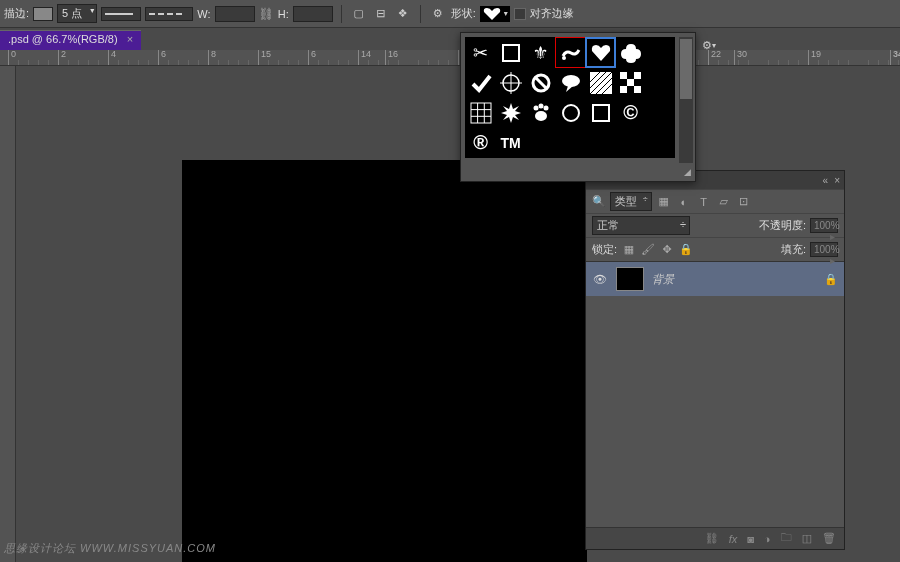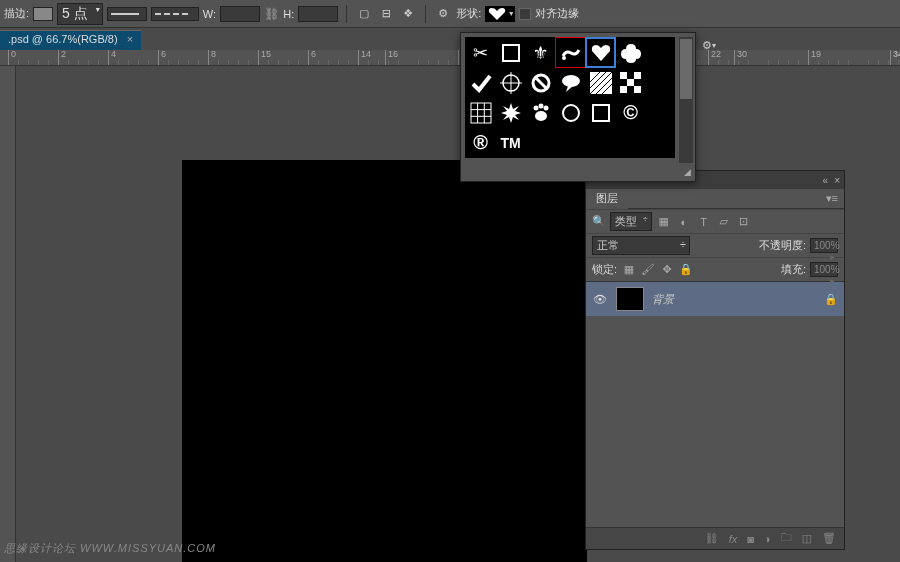--- a/index.html
+++ b/index.html
@@ -1,30 +1,30 @@
 <!DOCTYPE html>
 <html><head>
 <meta charset="utf-8">
 <style>
 *{margin:0;padding:0;box-sizing:border-box;font-family:"Microsoft YaHei",Arial,sans-serif;-webkit-user-select:none}
 body{width:900px;height:562px;background:#4a4a4a;overflow:hidden;position:relative;color:#ccc;font-size:11px}
 .toolbar{height:28px;background:#535353;display:flex;align-items:center;padding:0 4px;gap:4px;border-bottom:1px solid #333}
 .toolbar-label{color:#ddd;font-size:11px}
 .swatch{width:20px;height:14px;background:#888;border:1px solid #222}
-.dropdown{background:#3a3a3a;border:1px solid #222;color:#ddd;padding:1px 14px 1px 4px;font-size:14px;position:relative}
+.dropdown{background:#3a3a3a;border:1px solid #222;color:#ddd;padding:1px 14px 1px 4px;font-size:11px;position:relative}
 .dropdown::after{content:"▾";position:absolute;right:2px;font-size:8px}
 .dashes{display:flex;gap:2px}
 .dash{background:#ccc;height:2px}
 .input-field{width:40px;height:16px;background:#3a3a3a;border:1px solid #222;color:#ddd;padding:0 2px;font-size:11px}
 .link-icon{color:#aaa;font-size:12px}
 .tb-icon{width:18px;height:18px;display:flex;align-items:center;justify-content:center;color:#ccc;cursor:pointer}
 .heart-box{background:#000;padding:1px 2px;display:flex;align-items:center}
 .checkbox{width:12px;height:12px;border:1px solid #666;background:#3a3a3a}
 .doc-tab-bar{height:22px;background:#4a4a4a;display:flex;align-items:flex-end}
-.doc-tab{background:#0c4a6e;height:20px;padding:2px 8px;font-size:11px;color:#ddd;border-top:1px solid #666}
+.doc-tab{background:#4c1d95;height:20px;padding:2px 8px;font-size:11px;color:#ddd;border-top:1px solid #666}
 .doc-tab .x{margin-left:6px;color:#aaa}
 .ruler-h{height:16px;background:#535353;position:relative;border-bottom:1px solid #333;overflow:hidden}
 .ruler-h .tick{position:absolute;top:0;height:16px;border-left:1px solid #888;font-size:9px;color:#aaa;padding-left:2px;line-height:8px}
 .ruler-h .tick::before{content:attr(data-val);position:absolute;top:3px;left:2px}
 .ruler-h .minor{position:absolute;top:10px;height:6px;border-left:1px solid #666}
 .ruler-v{width:16px;background:#535353;position:absolute;left:0;top:66px;bottom:0;border-right:1px solid #333}
 .canvas-area{position:absolute;left:16px;top:66px;right:0;bottom:0;background:#4a4a4a}
 .canvas{position:absolute;left:166px;top:94px;width:405px;height:440px;background:#000}
 .shape-picker{position:absolute;left:460px;top:32px;width:236px;height:150px;background:#535353;border:1px solid #222;z-index:10;box-shadow:0 2px 8px rgba(0,0,0,.5)}
 .shape-grid{position:absolute;left:4px;top:4px;width:210px;display:grid;grid-template-columns:repeat(7,29px);grid-auto-rows:29px;gap:1px;background:#000;padding:1px}
@@ -309,24 +309,20 @@
     </div>
   <div class="shape-tri">◢</div>
 </div>
 <div class="shape-gear tb-icon">⚙<span style="font-size:8px">▾</span></div>
 
 <div class="layers-panel">
   <div class="panel-top">
     <span>«</span>
     <span>×</span>
   </div>
-  <div style="display:flex;align-items:center;height:20px;border-bottom:1px solid #333">
-    <div class="panel-tab">图层</div>
-    <span style="margin-left:auto;margin-right:6px;color:#aaa">▾≡</span>
-  </div>
   <div class="panel-row">
     <span class="search-ic">🔍</span>
     <div class="type-dd">类型</div>
     <div class="mini-icon">▦</div>
     <div class="mini-icon">◐</div>
     <div class="mini-icon">T</div>
     <div class="mini-icon">▱</div>
     <div class="mini-icon">⊡</div>
   </div>
   <div class="panel-row">

